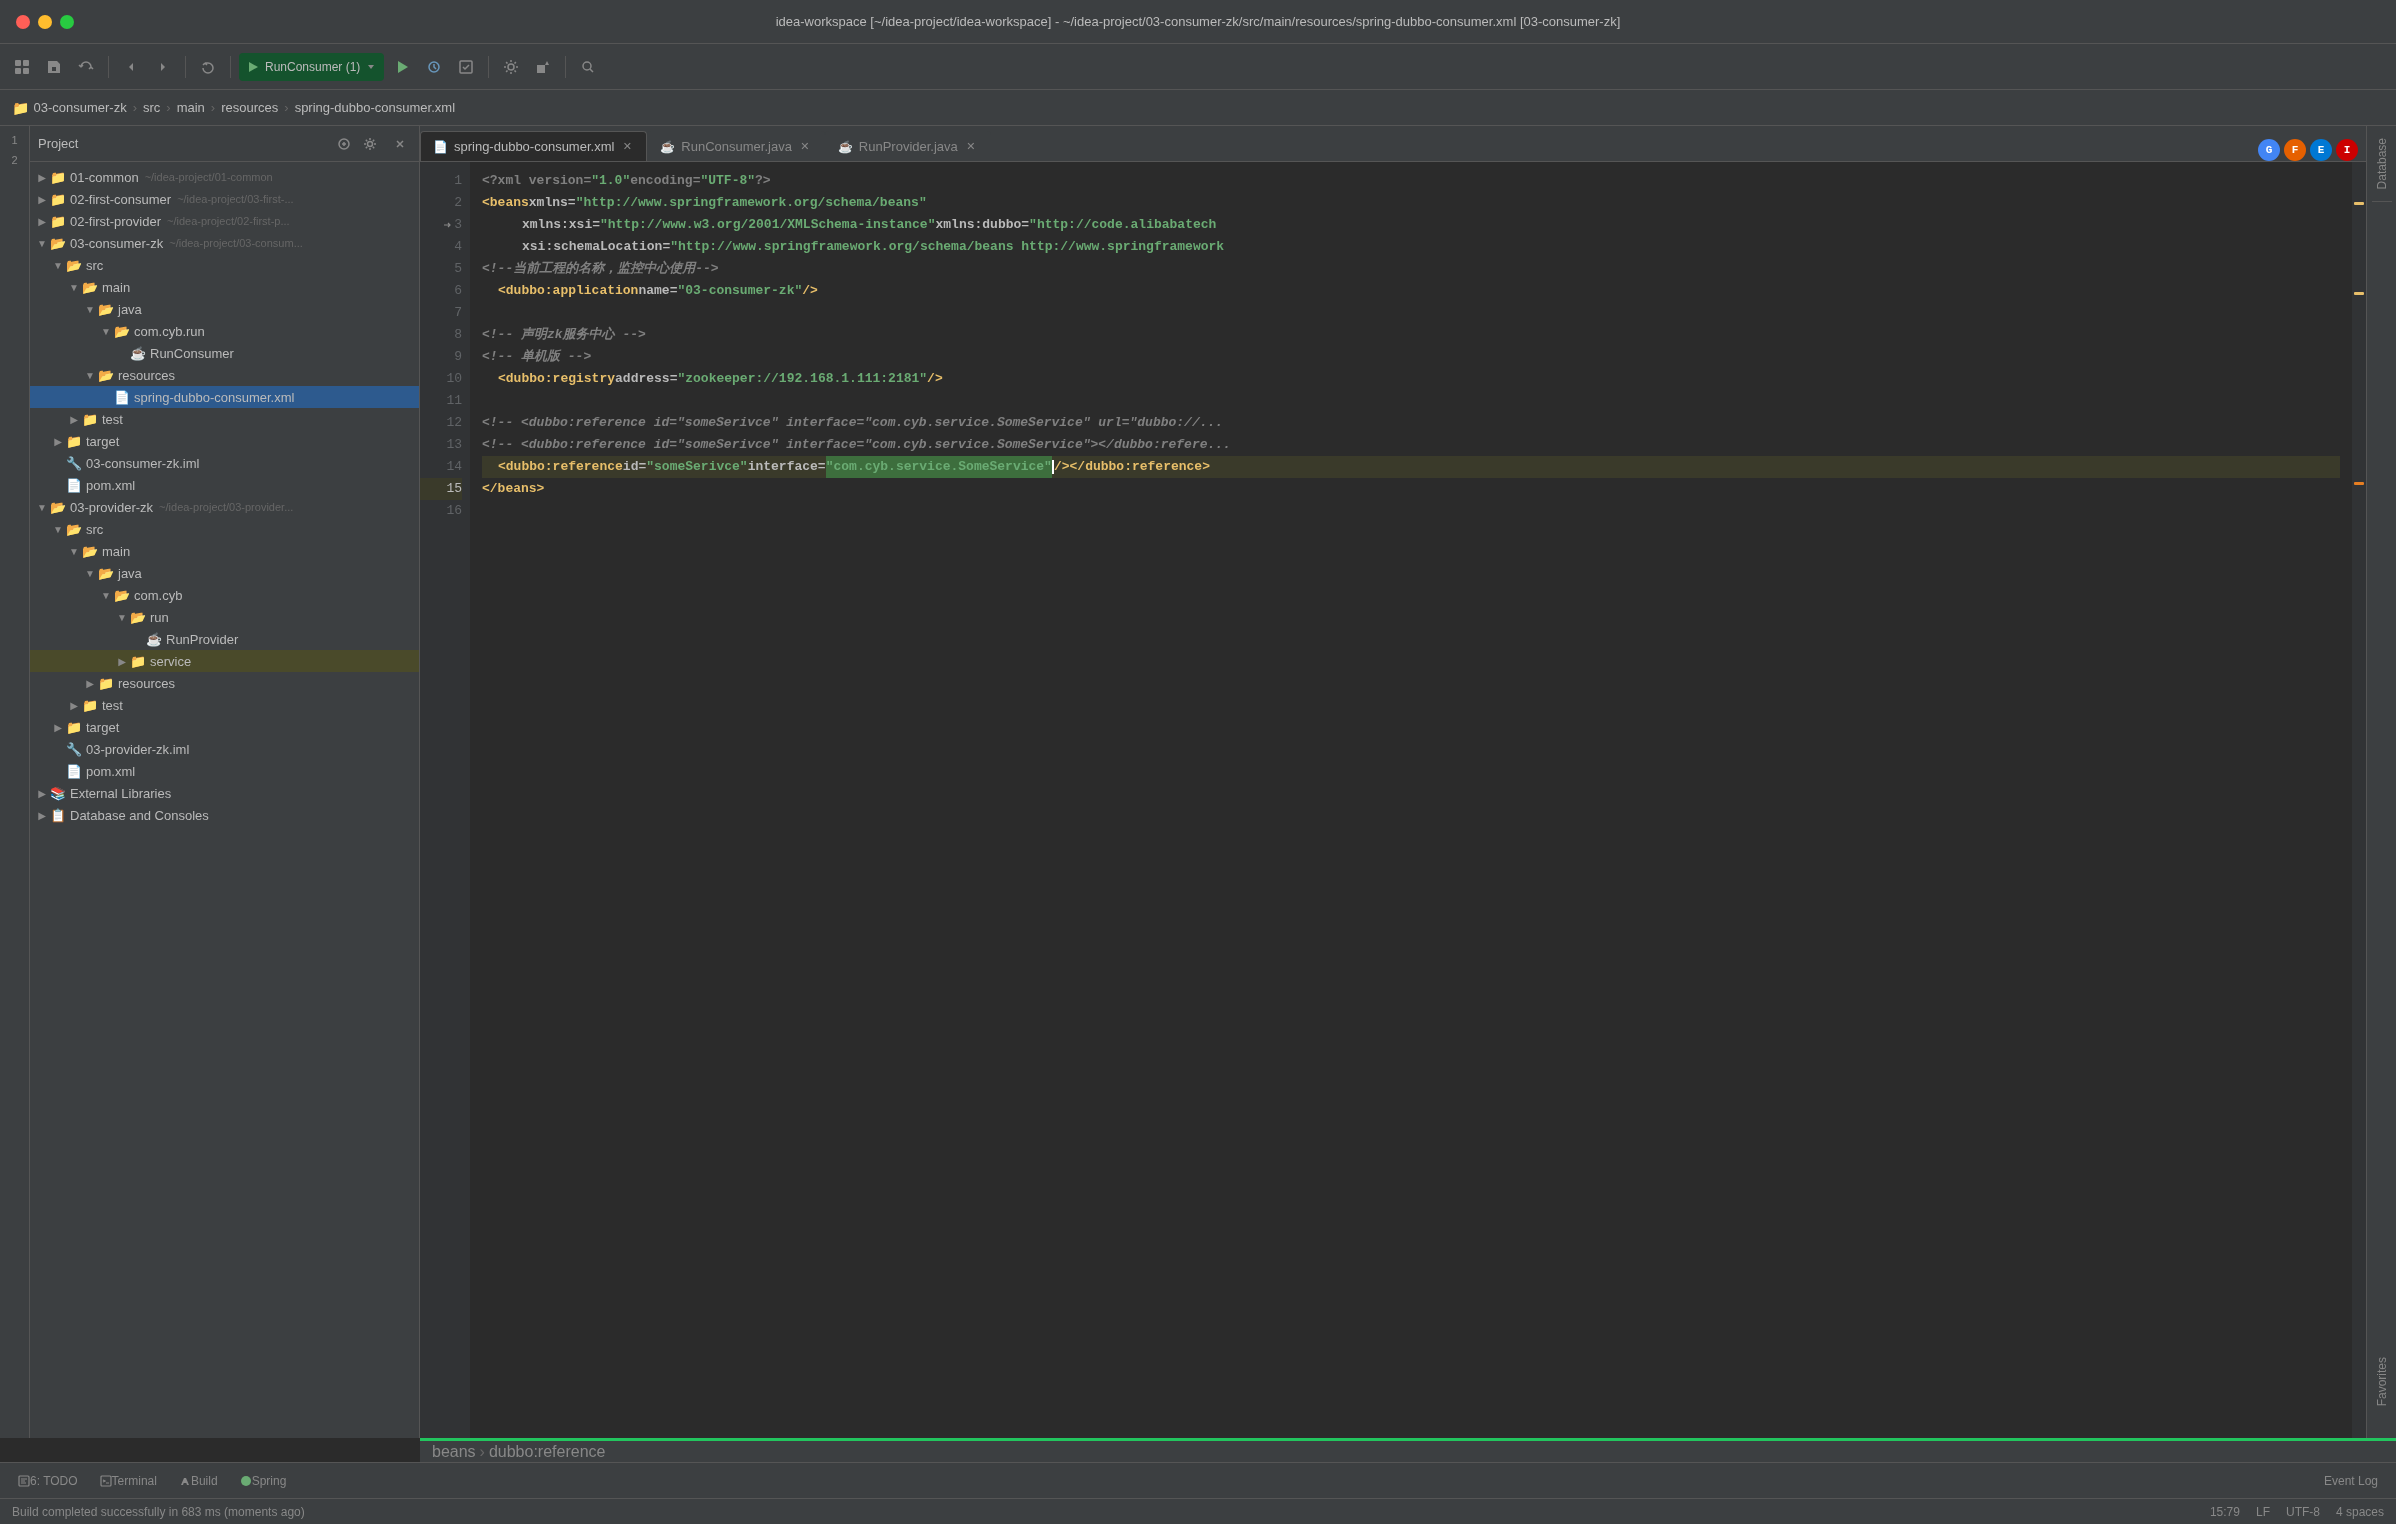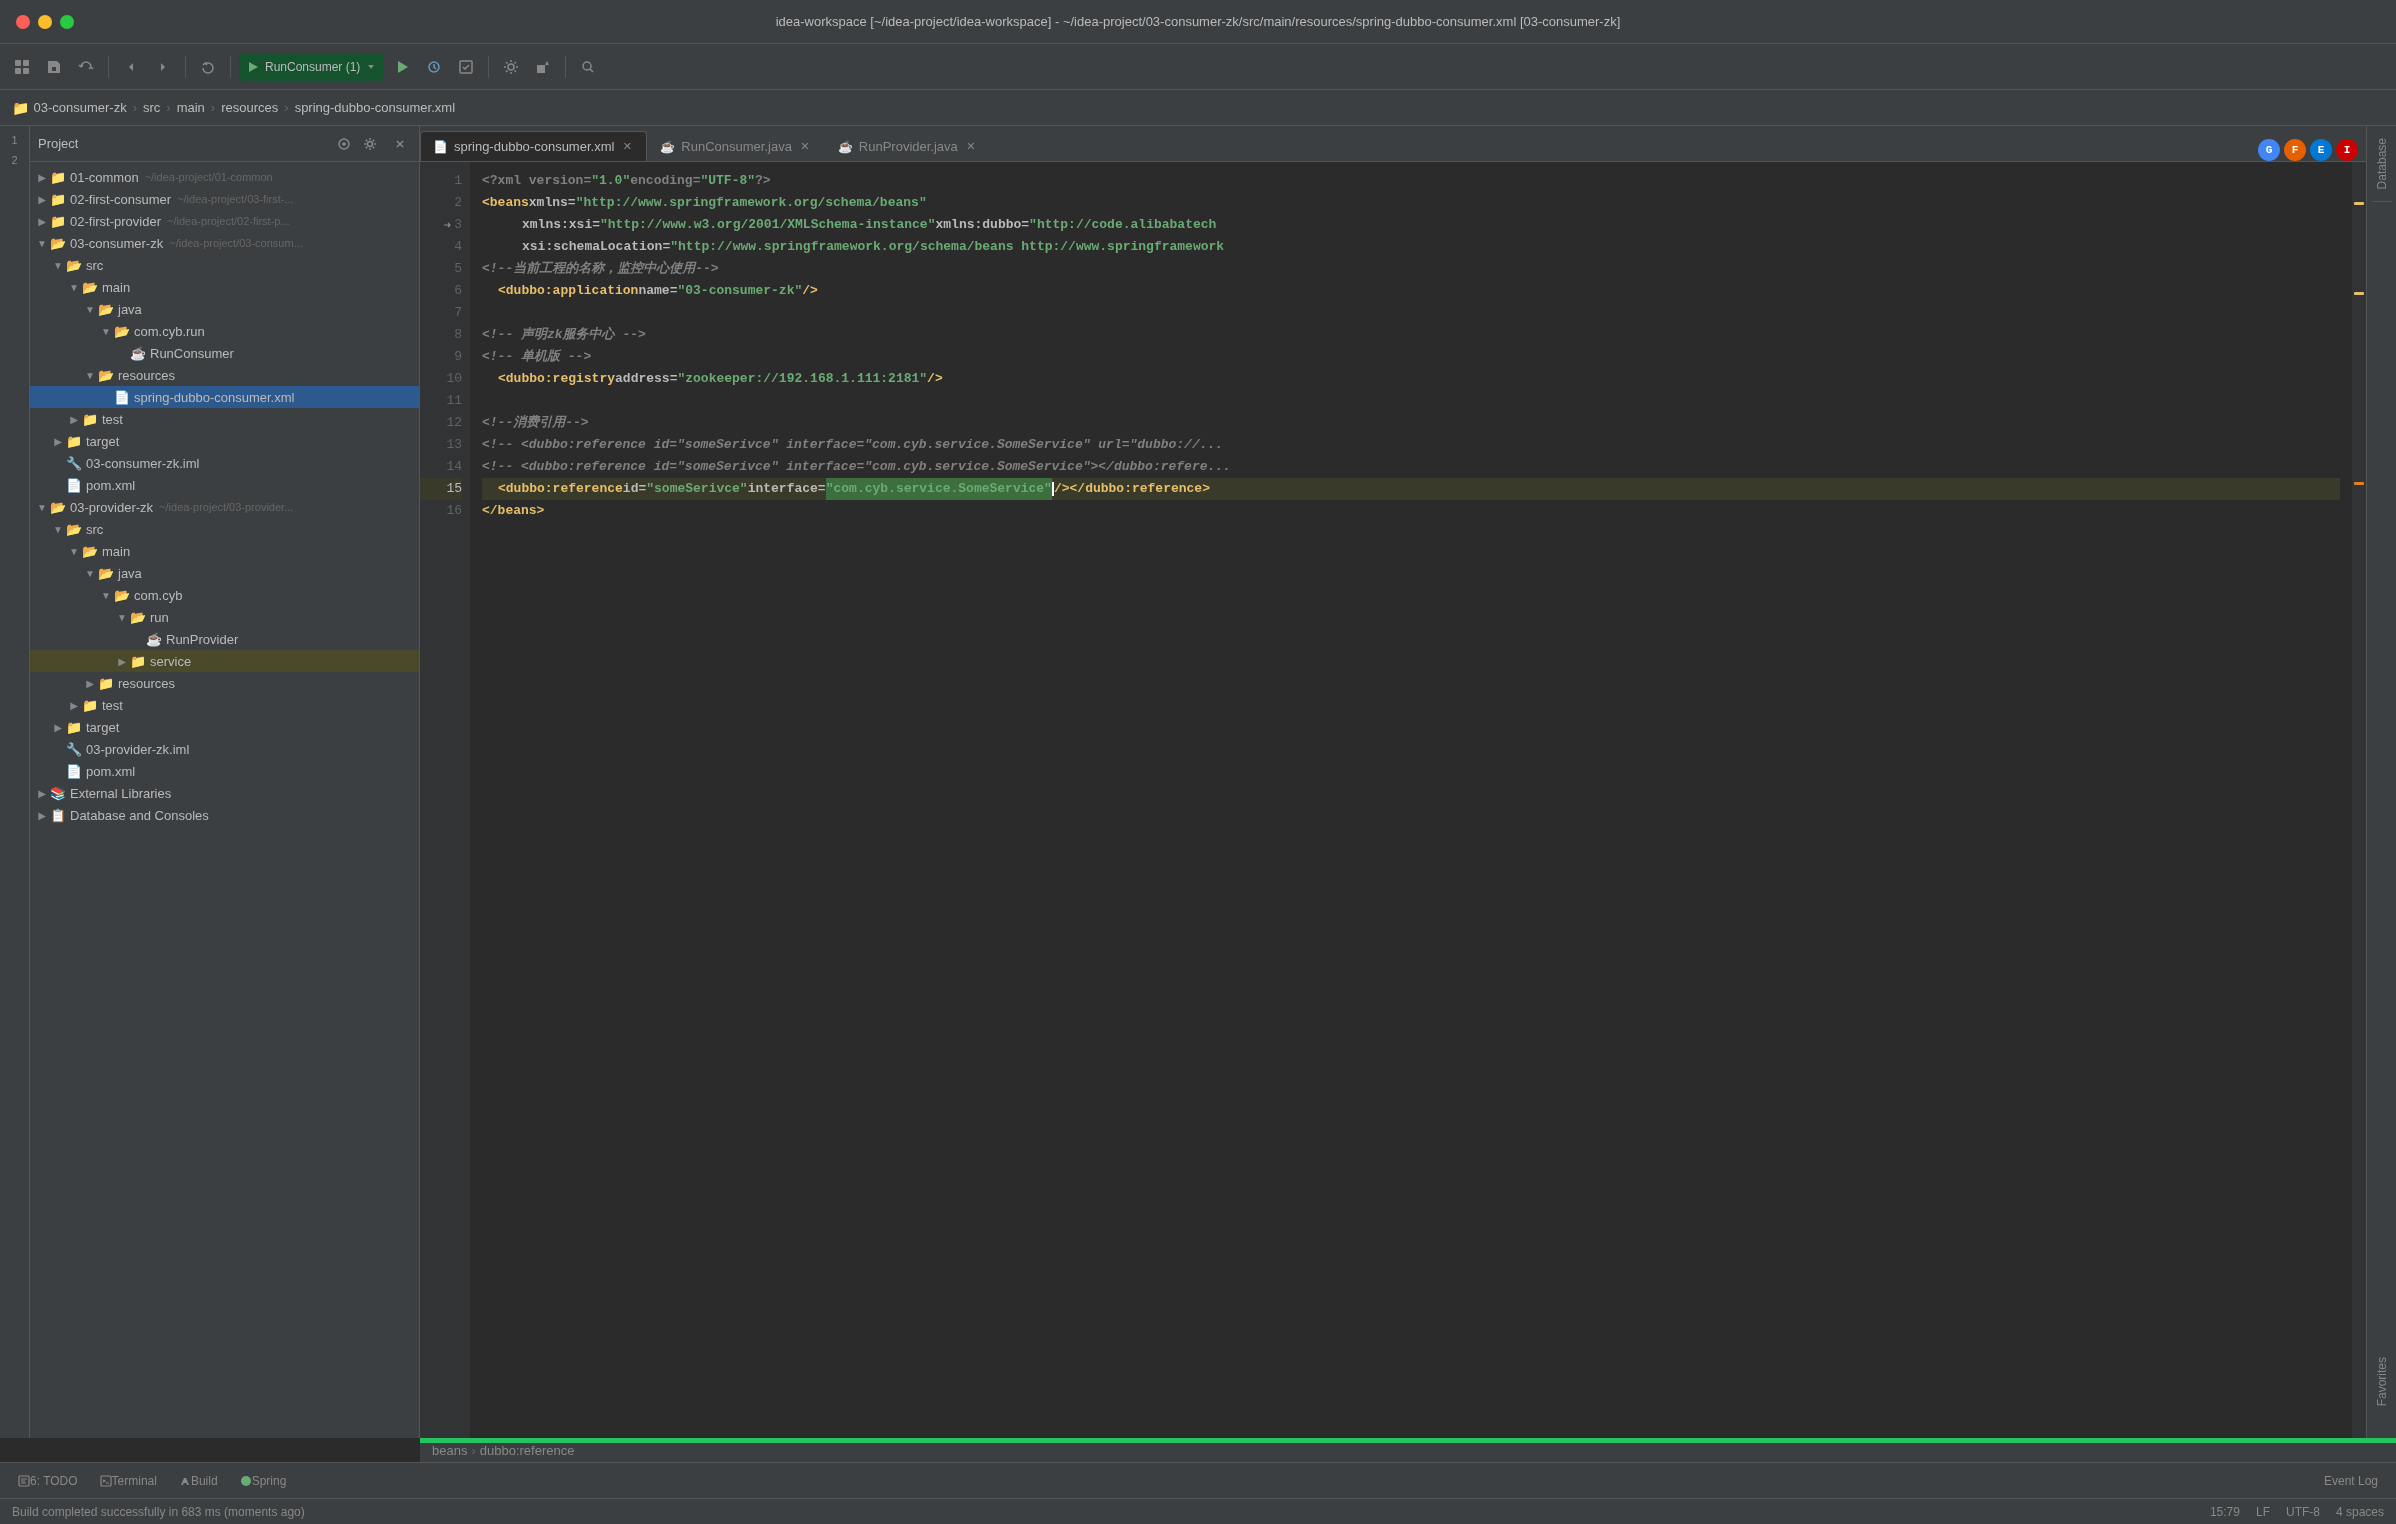--- a/index.html
+++ b/index.html
@@ -337,25 +337,26 @@
       padding: 4px 2px;
       cursor: pointer;
       font-family: -apple-system, sans-serif;
     }
 
     
     #breadcrumb-bar {
       height: 24px;
       background: #3c3f41;
       display: flex;
+      align-items: center;
       padding: 0 12px;
       gap: 4px;
-      border-top: 5px solid #22c55e;
-      font-family: -apple-system, sans-serif;
-      font-size: 13px;
+      border-top: 3px solid #22c55e;
+      font-family: -apple-system, sans-serif;
+      font-size: 16px;
       color: #888;
     }
     .breadcrumb-arrow { color: #666; }
 
     
     #bottom-tabs {
       height: 36px;
       background: #3c3f41;
       display: flex;
       align-items: center;
@@ -838,23 +839,20 @@
         <div class="code-line">
           <span style="display:inline-block;width:16px;"></span>
           <span class="xml-tag">&lt;dubbo:registry</span>
             <span class="xml-attr"> address=</span>
             <span class="xml-value">"zookeeper://192.168.1.111:2181"</span>
             <span class="xml-tag">/&gt;</span>
         </div>
 
         <div class="code-line"></div>
 
-        <div class="code-line">
-          <span class="xml-comment">    &lt;!--消费引用--&gt;</span>
-        </div>
 
         <div class="code-line">
           <span class="xml-comment">    &lt;!-- &lt;dubbo:reference id="someSerivce" interface="com.cyb.service.SomeService" url="dubbo://...</span>
         </div>
 
         <div class="code-line">
           <span class="xml-comment">    &lt;!-- &lt;dubbo:reference id="someSerivce" interface="com.cyb.service.SomeService"&gt;&lt;/dubbo:refere...</span>
         </div>
 
         <div class="code-line" style="background:#3a3a2a;">

